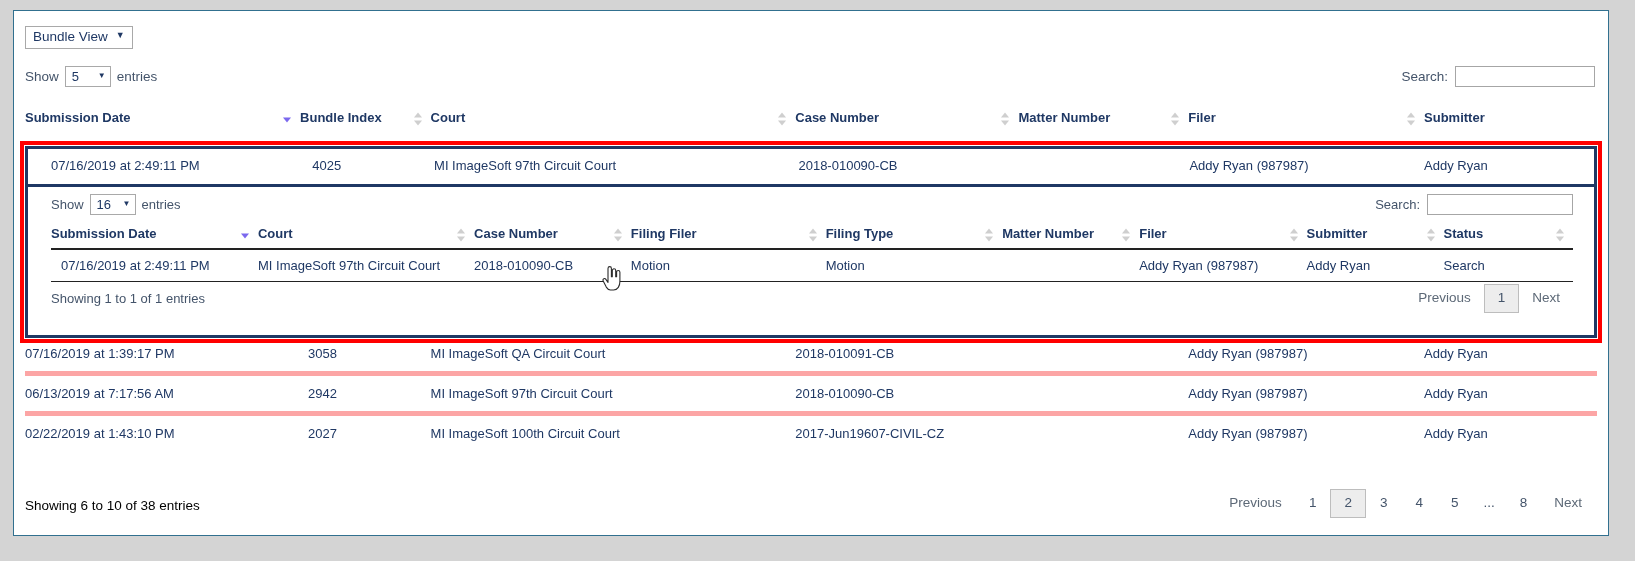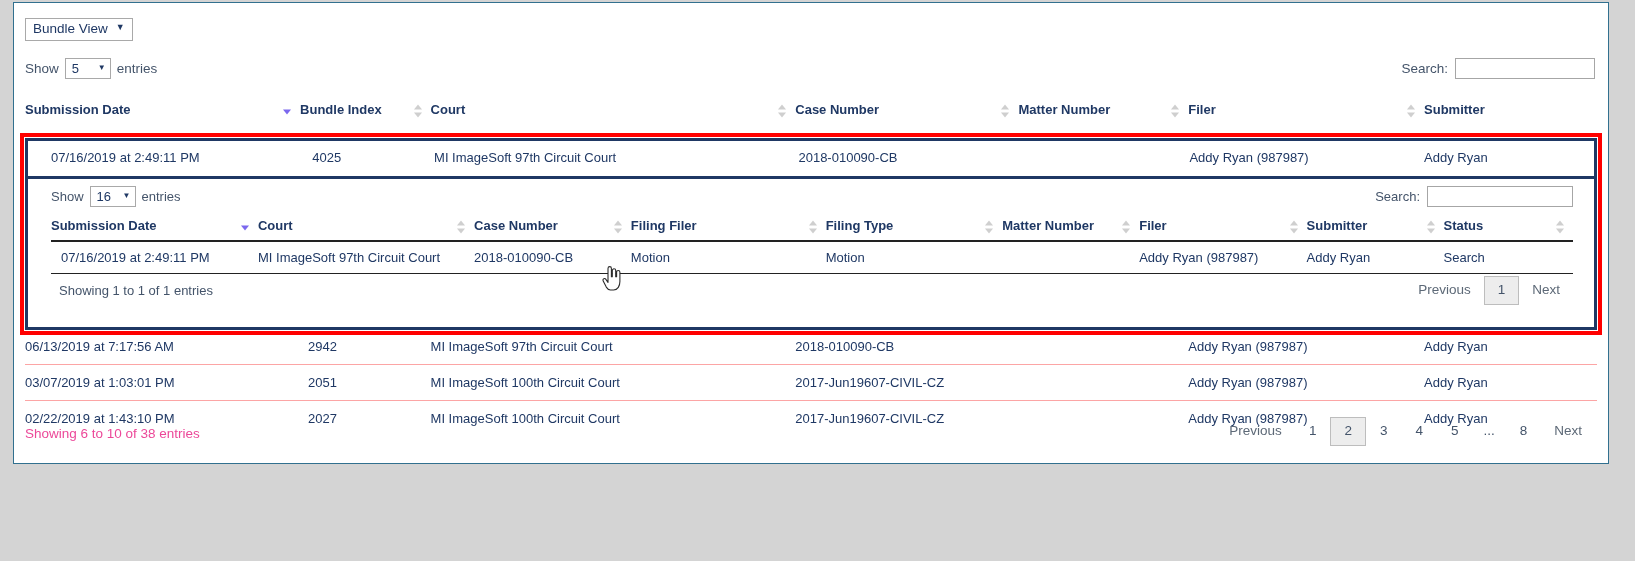--- a/index.html
+++ b/index.html
@@ -12,23 +12,23 @@
     background: #d4d4d4;
     font-family: "Liberation Sans", sans-serif;
     font-size: 13px;
     color: #1b3a57;
     overflow: hidden;
   }
 
   .app-panel {
     position: absolute;
     left: 13px;
-    top: 2px;
+    top: 10px;
     width: 1596px;
-    height: 462px;
+    height: 526px;
     background: #ffffff;
     border: 1px solid #31708f;
     box-sizing: border-box;
     overflow: hidden;
   }
 
   
   .view-select-wrap {
     position: absolute;
     left: 11px;
@@ -154,21 +154,21 @@
   
   .outer-table-area {
     position: absolute;
     left: 11px;
     right: 11px;
     top: 93px;
   }
   .outer-head-row th { border-bottom: none; }
 
   .outer-body tr.data-row td {
-    border-top: 1px solid #fca5a5;
+    border-top: 5px solid #fca5a5;
   }
   .outer-body tr.data-row.first-visible td { border-top: none; }
 
   
   .highlight-red {
     position: absolute;
     left: 6px;
     top: 130px;
     width: 1582px;
     height: 202px;
@@ -257,21 +257,21 @@
     padding-top: 4px;
   }
   .nested-table-wrap table.dt tbody td {
     border-bottom: 1px solid #222222;
     padding: 8px 0 8px 0;
   }
   .link-cell { color: #3c63b4; cursor: pointer; }
 
   .nested-footer {
     position: relative;
-    margin: 0 20px 0 30px;
+    margin: 0 20px 0 22px;
     height: 34px;
   }
   .nested-info {
     position: absolute;
     left: 0;
     top: 9px;
     font-size: 13px;
     color: #44546a;
   }
   .nested-paging {
@@ -308,21 +308,21 @@
     left: 11px;
     right: 13px;
     bottom: 12px;
     height: 34px;
   }
   .outer-footer .info {
     position: absolute;
     left: 0;
     top: 9px;
     font-size: 13.5px;
-    color: #ec4899;
+    color: #000000;
   }
   .outer-footer .paging {
     position: absolute;
     right: 0;
     top: 0;
     display: flex;
     align-items: center;
   }
 
   
@@ -430,34 +430,34 @@
       <colgroup>
         <col style="width:17.5%">
           <col style="width:8.3%">
           <col style="width:23.2%">
         <col style="width:14.2%">
           <col style="width:10.8%">
           <col style="width:15%">
           <col style="width:11%">
       </colgroup>
       <tbody class="outer-body">
+        <tr class="data-row first-visible">
+          <td>07/16/2019 at 1:39:17 PM</td>
+          <td style="padding-left:8px">3058</td>
+          <td>MI ImageSoft QA Circuit Court</td>
+          <td>2018-010091-CB</td>
+          <td></td>
+          <td>Addy Ryan (987987)</td>
+          <td>Addy Ryan</td>
+        </tr>
         <tr class="data-row">
           <td>06/13/2019 at 7:17:56 AM</td>
           <td style="padding-left:8px">2942</td>
           <td>MI ImageSoft 97th Circuit Court</td>
           <td>2018-010090-CB</td>
-          <td></td>
-          <td>Addy Ryan (987987)</td>
-          <td>Addy Ryan</td>
-        </tr>
-        <tr class="data-row">
-          <td>03/07/2019 at 1:03:01 PM</td>
-          <td style="padding-left:8px">2051</td>
-          <td>MI ImageSoft 100th Circuit Court</td>
-          <td>2017-Jun19607-CIVIL-CZ</td>
           <td></td>
           <td>Addy Ryan (987987)</td>
           <td>Addy Ryan</td>
         </tr>
         <tr class="data-row">
           <td>02/22/2019 at 1:43:10 PM</td>
           <td style="padding-left:8px">2027</td>
           <td>MI ImageSoft 100th Circuit Court</td>
           <td>2017-Jun19607-CIVIL-CZ</td>
           <td></td>

